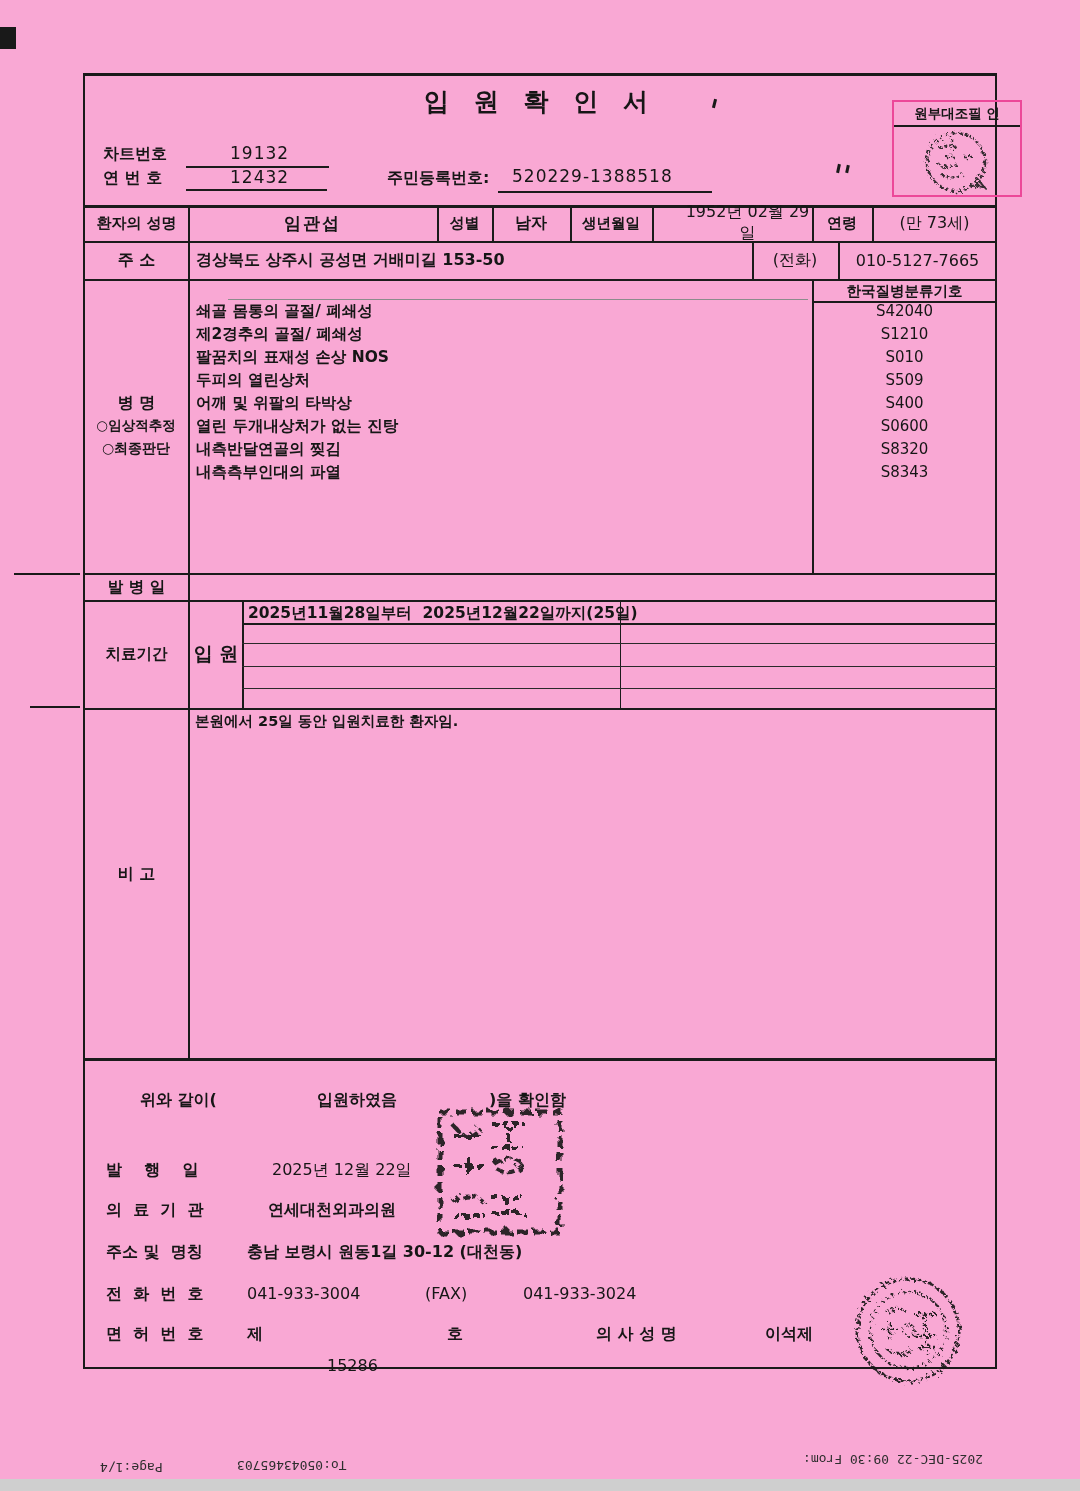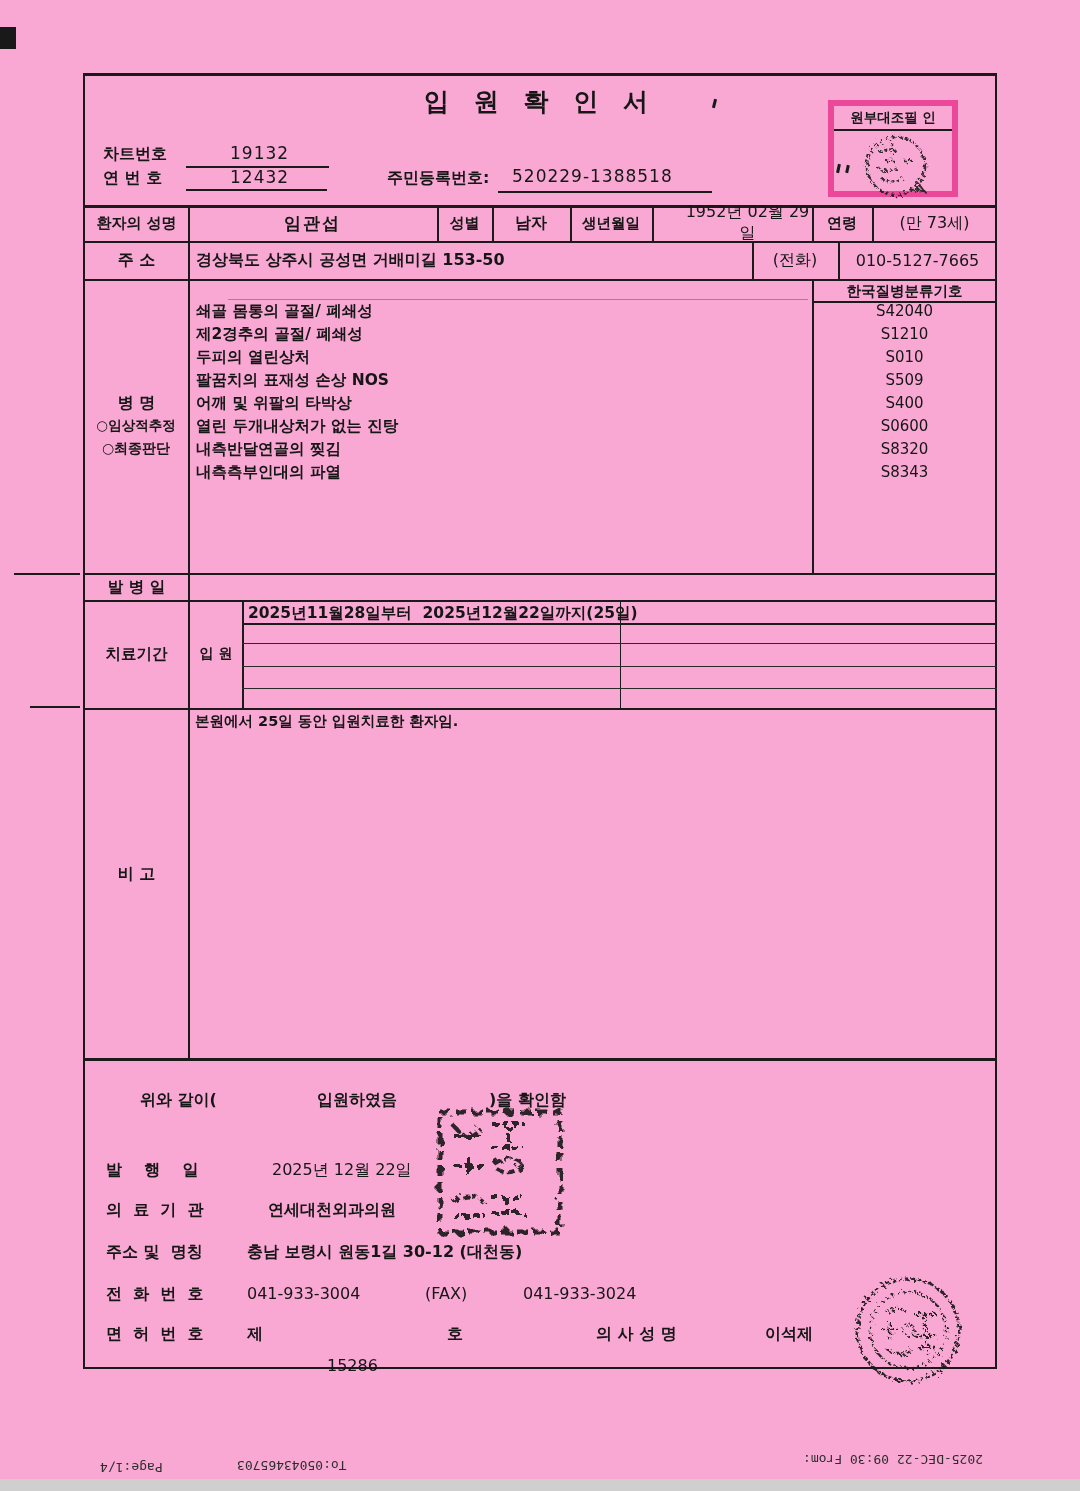--- a/index.html
+++ b/index.html
@@ -33,21 +33,21 @@
   <div class="artifact" style="left:713px;top:99px;width:3px;height:9px;transform:rotate(14deg);"></div>
   <div class="artifact" style="left:837px;top:164px;width:3px;height:9px;transform:rotate(12deg);"></div>
   <div class="artifact" style="left:846px;top:165px;width:3px;height:8px;transform:rotate(12deg);"></div>
 
   <div class="abs" style="left:83px;top:73px;width:914px;height:1296px;border:2px solid #1a1a1a;border-top-width:3px;"></div>
 
   <div class="abs ctr b" style="left:83px;top:84px;width:914px;height:34px;font-size:25px;letter-spacing:8px;">
     <span>입 원 확 인 서</span>
   </div>
 
-  <div class="abs" style="left:828px;top:100px;width:130px;height:97px;border:6px solid #ec4899;">
+  <div class="abs" style="left:892px;top:100px;width:130px;height:97px;border:2px solid #ec4899;">
     <div class="ctr b pre" style="height:25px;border-bottom:2px solid #1a1a1a;font-size:13.5px;white-space:pre;">원부대조필 인</div>
     <svg width="126" height="70" viewBox="0 0 126 70" style="display:block;">
       <defs>
         <filter id="rough1" x="-30%" y="-30%" width="160%" height="160%">
           <feTurbulence type="fractalNoise" baseFrequency="0.32" numOctaves="2" seed="4" result="n"></feTurbulence>
           <feDisplacementMap in="SourceGraphic" in2="n" scale="8"></feDisplacementMap>
         </filter>
       </defs>
       <g filter="url(#rough1)" stroke="#1c1c1c" fill="none" opacity="0.88">
         <circle cx="62" cy="35" r="29" stroke-width="2.6" stroke-dasharray="4 2.6"></circle>
@@ -134,22 +134,22 @@
   <div class="abs ctr b" style="left:83px;top:416px;width:106px;height:20px;font-size:13.5px;">
     <span>○임상적추정</span>
     </div>
   <div class="abs ctr b fz14" style="left:83px;top:439px;width:106px;height:20px;">
     <span>○최종판단</span>
     </div>
 
   <div class="abs" style="left:196px;top:300px;width:600px;">
     <div class="diag-row b">쇄골 몸통의 골절/ 폐쇄성</div>
     <div class="diag-row b">제2경추의 골절/ 폐쇄성</div>
+    <div class="diag-row b">팔꿈치의 표재성 손상 NOS</div>
     <div class="diag-row b">두피의 열린상처</div>
-    <div class="diag-row b">팔꿈치의 표재성 손상 NOS</div>
     <div class="diag-row b">어깨 및 위팔의 타박상</div>
     <div class="diag-row b">열린 두개내상처가 없는 진탕</div>
     <div class="diag-row b">내측반달연골의 찢김</div>
     <div class="diag-row b">내측측부인대의 파열</div>
   </div>
   <div class="abs" style="left:812px;top:300px;width:185px;">
     <div class="code-row">S42040</div>
     <div class="code-row">S1210</div>
     <div class="code-row">S010</div>
     <div class="code-row">S509</div>
@@ -166,21 +166,21 @@
   <div class="vl" style="left:242px;top:600px;height:108px;"></div>
   <div class="vl" style="left:620px;top:600px;height:108px;width:1px;"></div>
   <div class="abs thin" style="left:242px;top:623px;width:755px;height:2px;background:#1b1b1b;"></div>
   <div class="abs thin" style="left:242px;top:643px;width:755px;height:1px;background:#2a2a2a;"></div>
   <div class="abs thin" style="left:242px;top:666px;width:755px;height:1px;background:#2a2a2a;"></div>
   <div class="abs thin" style="left:242px;top:688px;width:755px;height:1px;background:#2a2a2a;"></div>
 
   <div class="abs ctr b" style="left:85px;top:600px;width:103px;height:108px;font-size:15.5px;">
     <span>치료기간</span>
     </div>
-  <div class="abs ctr b pre" style="left:190px;top:600px;width:52px;height:108px;font-size:14px;">
+  <div class="abs ctr b pre" style="left:190px;top:600px;width:52px;height:108px;font-size:19px;">
     <span class="pre">입 원</span></div>
   <div class="abs b pre" style="left:248px;top:603px;font-size:15.5px;">2025년11월28일부터  2025년12월22일까지(25일)</div>
 
   <div class="abs b" style="left:195px;top:712px;font-size:14.5px;">본원에서 25일 동안 입원치료한 환자임.</div>
   <div class="abs ctr fz16 b pre" style="left:85px;top:862px;width:103px;height:24px;">
     <span class="pre">비 고</span></div>
 
   <div class="abs fz16 b" style="left:140px;top:1090px;">위와 같이(</div>
   <div class="abs fz16 b" style="left:317px;top:1090px;">입원하였음</div>
   <div class="abs fz16 b" style="left:489px;top:1090px;z-index:3;">)을 확인함</div>

